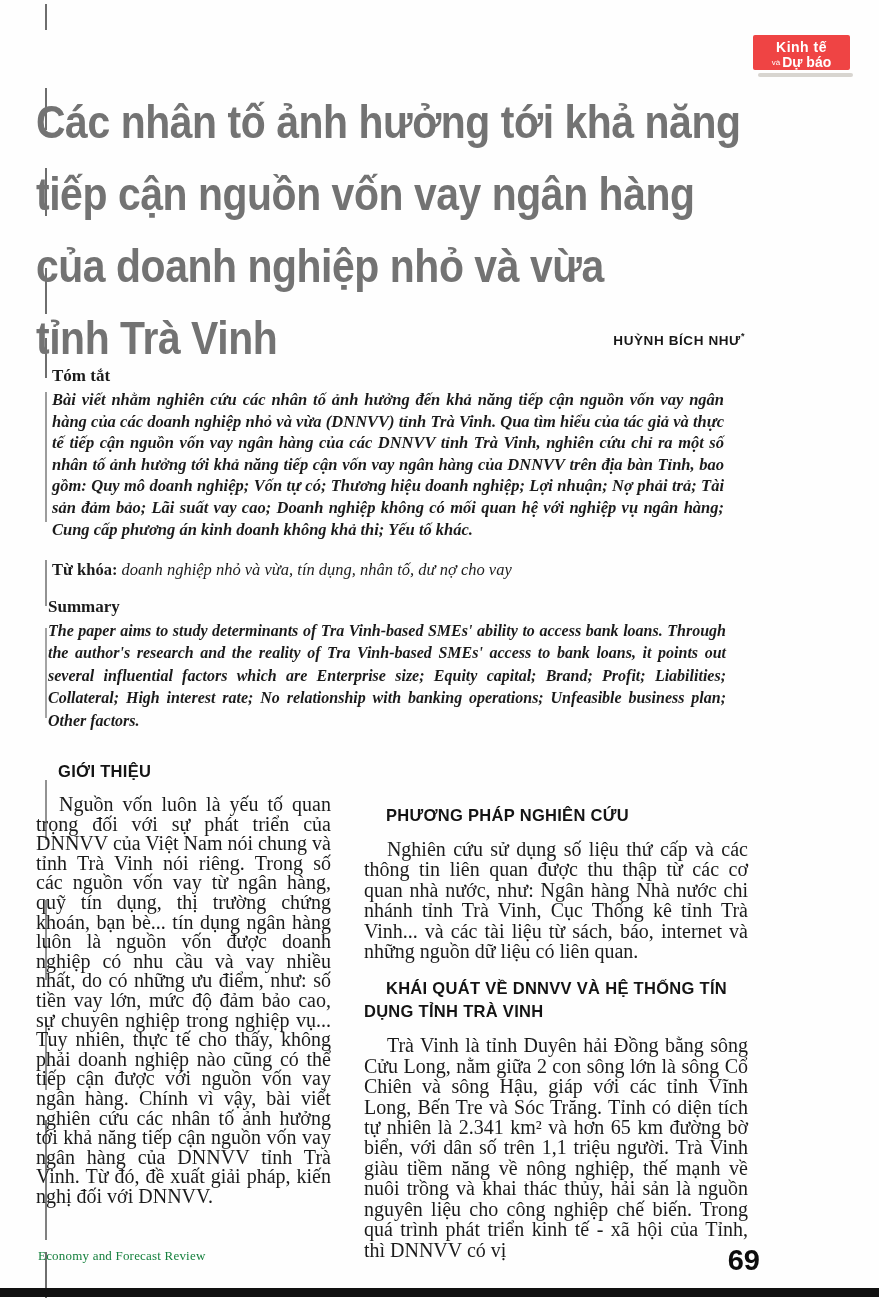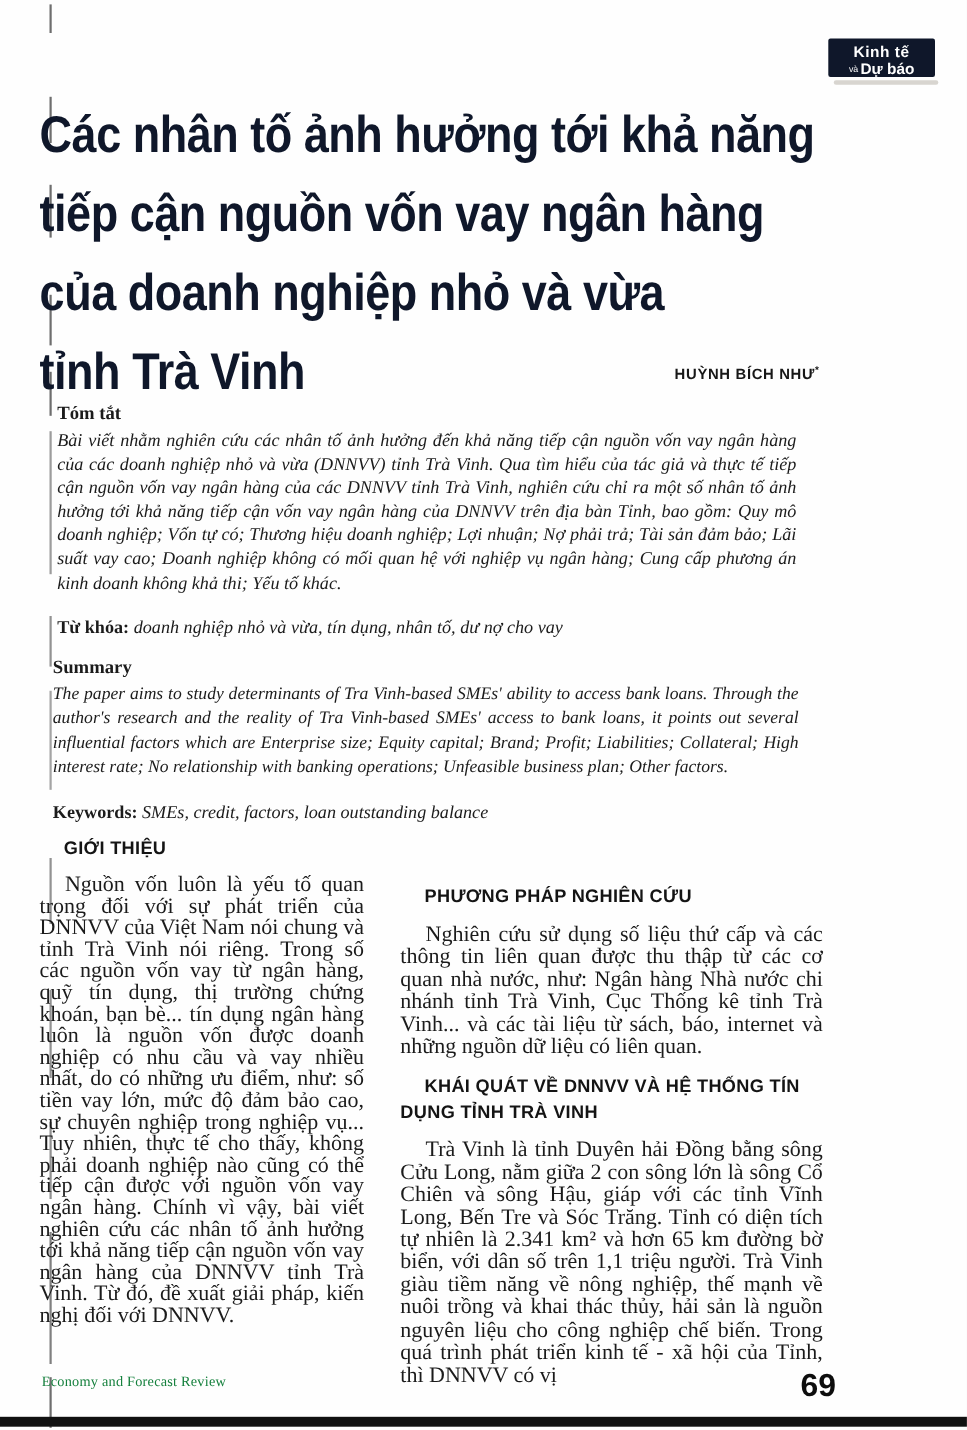--- a/index.html
+++ b/index.html
@@ -12,46 +12,46 @@
     color:#1b1b1b;
     margin:0 auto;
   }
   
   .artifact{
     position:absolute;left:45px;width:2px;background:#4a4a4a;opacity:.8;
   }
   
   .badge{
     position:absolute;left:753px;top:35px;width:97px;height:35px;
-    background:#0f172a;color:#fff;border-radius:2px;
+    background:#ef4444;color:#fff;border-radius:2px;
     font-family:"Liberation Sans", sans-serif;font-weight:bold;
     text-align:center;line-height:1;padding-top:3px;box-sizing:border-box;
   }
   .badge .b1{font-size:14px;letter-spacing:.5px;display:block;margin-top:2px;}
   .badge .b2{display:block;margin-top:1px;font-size:14px;}
   .badge .b2 .small{font-size:8px;font-weight:normal;vertical-align:2px;margin-right:2px;}
   .badge-shadow{position:absolute;left:758px;top:73px;width:95px;height:4px;background:#d8d5d0;border-radius:2px;}
   
   .title{
     position:absolute;left:36px;top:86px;width:760px;
     font-family:"Liberation Sans", sans-serif;font-weight:bold;
-    font-size:47px;line-height:72px;color:#0f172a;
+    font-size:47px;line-height:72px;color:#737373;
   }
   .title .tline{transform:scaleX(.87);transform-origin:0 50%;white-space:nowrap;letter-spacing:-.5px;}
   
   .author{
     position:absolute;left:400px;top:331px;width:345px;text-align:right;
     font-family:"Liberation Sans", sans-serif;font-weight:bold;
     font-size:13.5px;letter-spacing:.6px;color:#171717;
   }
   .author sup{font-size:9px;}
   
   .block{position:absolute;}
   .blk-heading{font-weight:bold;font-size:17px;margin:0 0 3px 0;}
-  .ital-body{font-style:italic;font-size:16.5px;line-height:21.6px;text-align:justify;margin:0;}
+  .ital-body{font-style:italic;font-size:16.5px;line-height:21.6px;text-align:justify;margin:0;font-weight:bold;}
   .kw-line{font-size:16.5px;}
   .kw-line .kw-label{font-weight:bold;font-style:normal;}
   .kw-line .kw-text{font-style:italic;}
   
   .columns{position:absolute;left:36px;top:760px;width:712px;display:flex;gap:33px;}
   .col-left{width:301px;}
   .col-right{width:392px;margin-top:44px;}
   .sec-heading{
     font-family:"Liberation Sans", sans-serif;font-weight:bold;
     font-size:16.5px;line-height:23px;letter-spacing:.3px;
@@ -125,24 +125,20 @@
   <div class="block kw-line" style="left:52px;top:560px;width:672px;">
     <span class="kw-label">Từ khóa:</span>
     <span class="kw-text">doanh nghiệp nhỏ và vừa, tín dụng, nhân tố, dư nợ cho vay</span>
   </div>
 
   <div class="block" style="left:48px;top:597px;width:678px;">
     <p class="blk-heading">Summary</p>
     <p class="ital-body" style="font-size:16px;line-height:22.4px;">The paper aims to study determinants of Tra Vinh-based SMEs' ability to access bank loans. Through the author's research and the reality of Tra Vinh-based SMEs' access to bank loans, it points out several influential factors which are Enterprise size; Equity capital; Brand; Profit; Liabilities; Collateral; High interest rate; No relationship with banking operations; Unfeasible business plan; Other factors.</p>
   </div>
 
-  <div class="block kw-line" style="left:48px;top:729px;width:678px;">
-    <span class="kw-label">Keywords:</span>
-    <span class="kw-text">SMEs, credit, factors, loan outstanding balance</span>
-  </div>
 
   <div class="columns">
     <div class="col-left">
       <p class="sec-heading">GIỚI THIỆU</p>
       <p class="body-par">Nguồn vốn luôn là yếu tố quan trọng đối với sự phát triển của DNNVV của Việt Nam nói chung và tỉnh Trà Vinh nói riêng. Trong số các nguồn vốn vay từ ngân hàng, quỹ tín dụng, thị trường chứng khoán, bạn bè... tín dụng ngân hàng luôn là nguồn vốn được doanh nghiệp có nhu cầu và vay nhiều nhất, do có những ưu điểm, như: số tiền vay lớn, mức độ đảm bảo cao, sự chuyên nghiệp trong nghiệp vụ... Tuy nhiên, thực tế cho thấy, không phải doanh nghiệp nào cũng có thể tiếp cận được với nguồn vốn vay ngân hàng. Chính vì vậy, bài viết nghiên cứu các nhân tố ảnh hưởng tới khả năng tiếp cận nguồn vốn vay ngân hàng của DNNVV tỉnh Trà Vinh. Từ đó, đề xuất giải pháp, kiến nghị đối với DNNVV.</p>
     </div>
     <div class="col-right">
       <p class="sec-heading">PHƯƠNG PHÁP NGHIÊN CỨU</p>
       <p class="body-par">Nghiên cứu sử dụng số liệu thứ cấp và các thông tin liên quan được thu thập từ các cơ quan nhà nước, như: Ngân hàng Nhà nước chi nhánh tỉnh Trà Vinh, Cục Thống kê tỉnh Trà Vinh... và các tài liệu từ sách, báo, internet và những nguồn dữ liệu có liên quan.</p>
       <p class="sec-heading mid-heading">KHÁI QUÁT VỀ DNNVV VÀ HỆ THỐNG TÍN DỤNG TỈNH TRÀ VINH</p>

